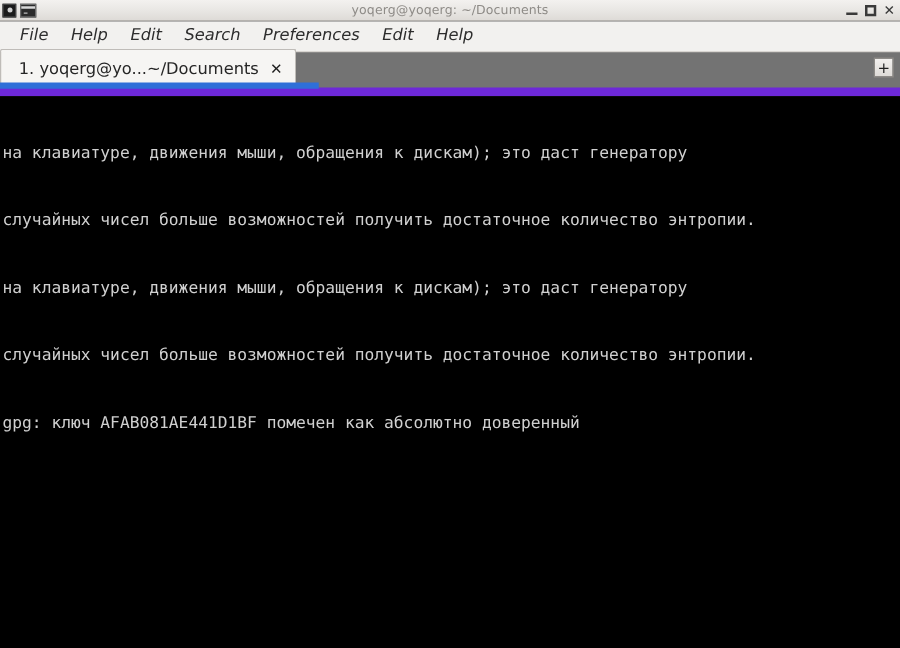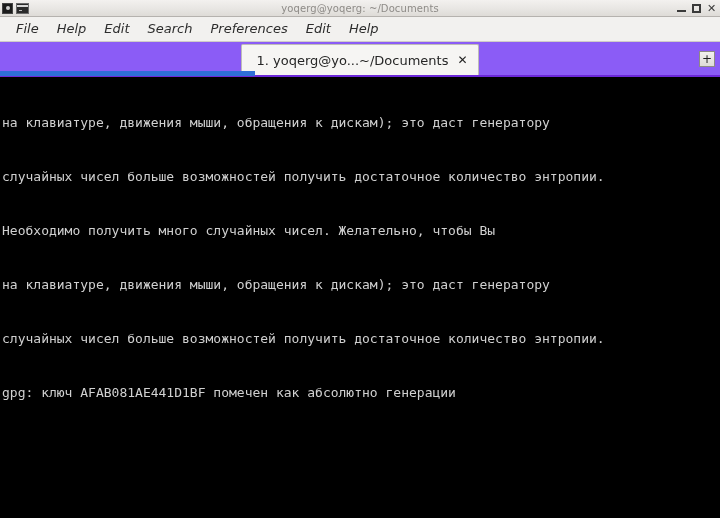--- a/index.html
+++ b/index.html
@@ -142,27 +142,26 @@
     color: #2d2d2d;
     padding: 2px 9px 3px 9px;
     font-family: "DejaVu Sans", sans-serif;
     white-space: nowrap;
   }
 
   
   .tabbar {
     height: 35px;
     flex: 0 0 35px;
-    background: #8b5cf6;
+    background: #737373;
     position: relative;
     display: flex;
     align-items: flex-end;
     box-sizing: border-box;
-    border-bottom: 2px solid #6d28d9;
-    justify-content: center;
+    border-bottom: 7px solid #6d28d9;
   }
   .tab {
     height: 31px;
     margin-left: 0px;
     background: #f6f5f3;
     border: 1px solid #bfbcb8;
     border-bottom: none;
     border-top-left-radius: 2px;
     border-top-right-radius: 2px;
     display: flex;
@@ -266,24 +265,23 @@
       <span class="tab-label">1. yoqerg@yo...~/Documents</span>
       <span class="tab-close">✕</span>
     </div>
     <div class="tab-underline"></div>
     <div class="newtab">+</div>
   </div>
 
   <div class="terminal">
     <div class="trow">на клавиатуре, движения мыши, обращения к дискам); это даст генератору</div>
     <div class="trow">случайных чисел больше возможностей получить достаточное количество энтропии.</div>
-    <div class="trow">Необходимо получить много случайных чисел. Желательно, чтобы Вы</div>
     <div class="trow">на клавиатуре, движения мыши, обращения к дискам); это даст генератору</div>
     <div class="trow">случайных чисел больше возможностей получить достаточное количество энтропии.</div>
-    <div class="trow">gpg: ключ AFAB081AE441D1BF помечен как абсолютно генерации</div>
+    <div class="trow">gpg: ключ AFAB081AE441D1BF помечен как абсолютно доверенный</div>
     
     
     
     
     
     
     
     
     
     

